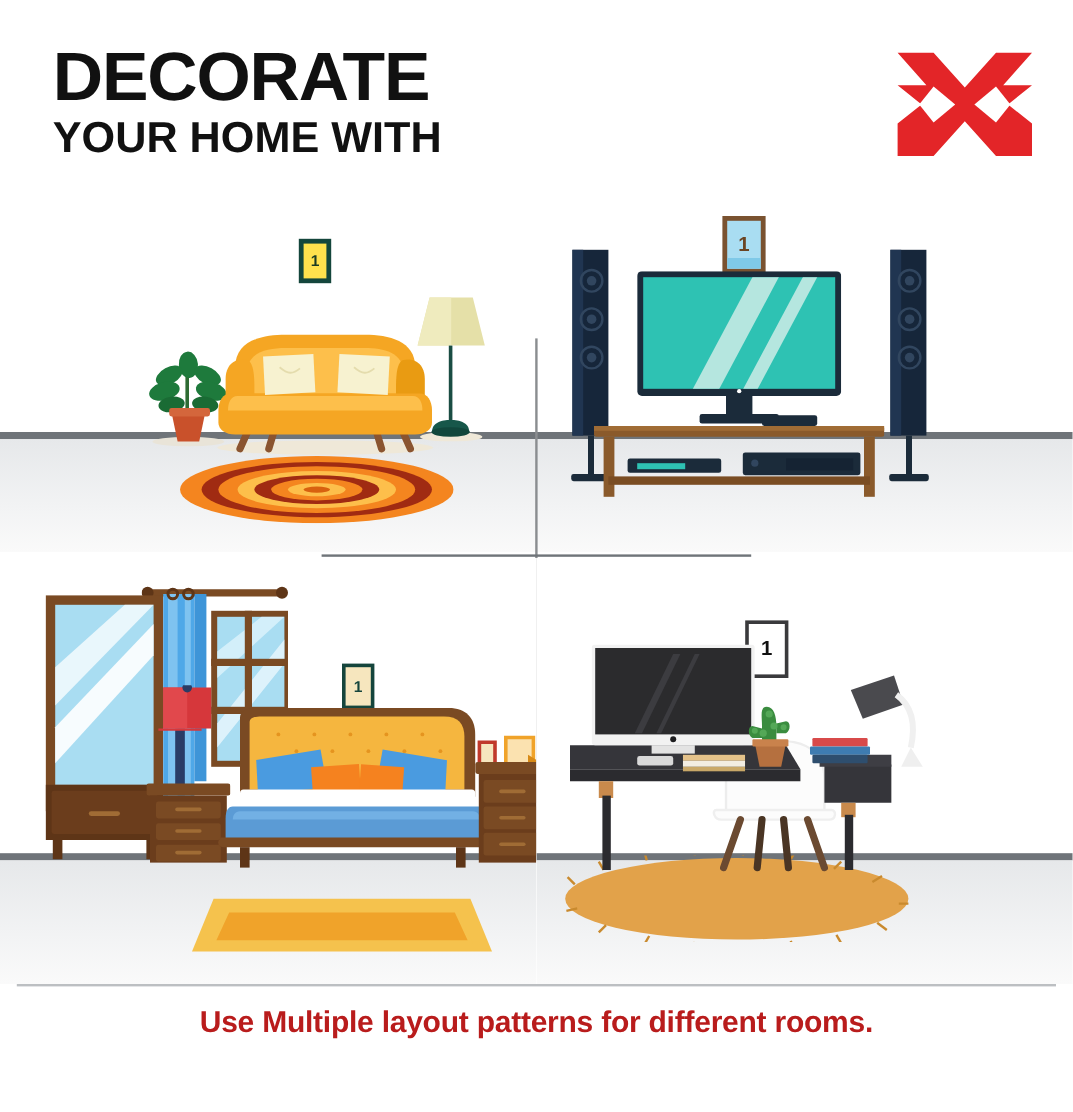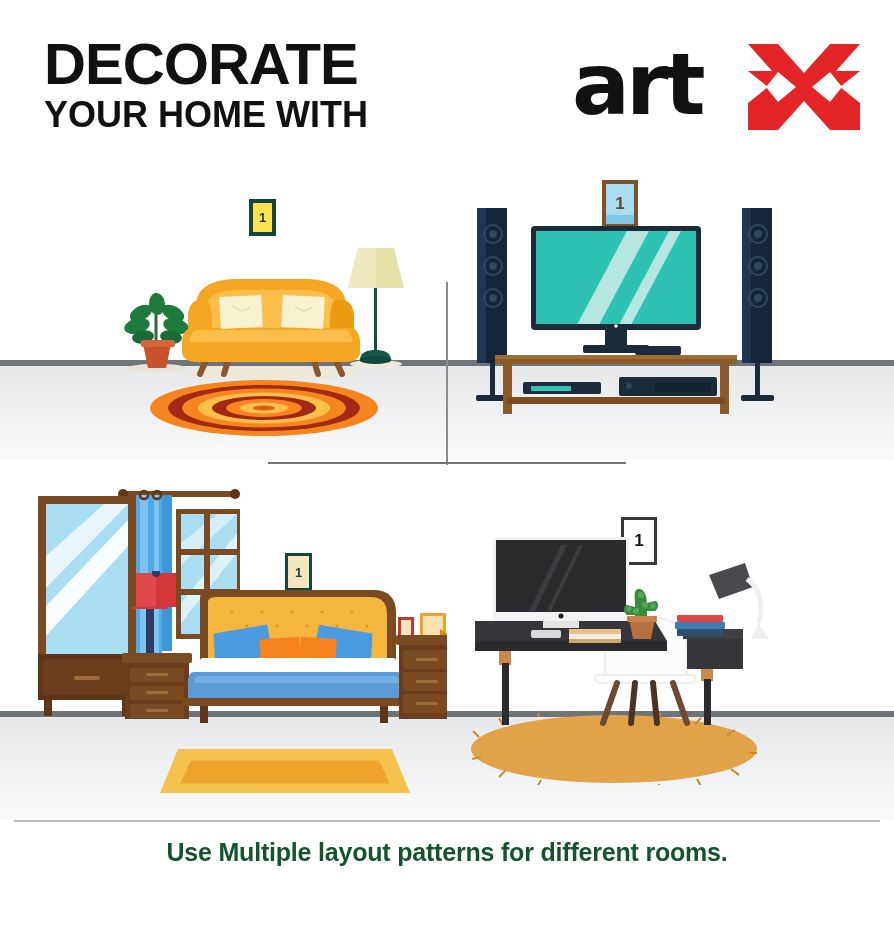--- a/index.html
+++ b/index.html
@@ -31,36 +31,35 @@
   .frame{position:absolute;display:flex;align-items:center;justify-content:center;box-sizing:border-box;}
   .frame .inner{width:100%;height:100%;display:flex;align-items:center;justify-content:center;
     font-weight:bold;box-sizing:border-box;position:relative;overflow:hidden;}
   .frame .num{position:relative;z-index:3;}
 
   
   .sh{position:absolute;}
 
   
   .caption{position:absolute;left:0;top:838px;width:894px;text-align:center;}
-  .caption span{font-size:25px;font-weight:bold;color:#14532d;letter-spacing:-0.2px;}
+  .caption span{font-size:25px;font-weight:bold;color:#b91c1c;letter-spacing:-0.2px;}
   .cap-rule{position:absolute;left:14px;top:820px;width:866px;height:2px;background:#bcbfc2;}
 </style>
 </head>
 <body>
 
 <div id="page">
 
   <div class="header">
     <div class="headline">
       <span class="l1">DECORATE</span>
       <span class="l2">YOUR HOME WITH</span>
     </div>
 
     <div class="logo">
-      <div class="art">art</div>
       <svg class="xmark" viewBox="0 0 120 90">
         <path d="M4,2 L34,2 L60,31 L86,2 L116,2 L92,29 L116,29 L96,45 L116,61 L116,88 L86,88 L60,59 L34,88 L4,88 L4,61 L24,45 L4,29 L28,29 Z" fill="#E32528"></path>
         <path d="M34,30 L52,45 L34,60 L22,45 Z" fill="#ffffff"></path>
         <path d="M86,30 L98,45 L86,60 L68,45 Z" fill="#ffffff"></path>
       </svg>
     </div>
   </div>
 
   <div class="panel" style="left:0;top:160px;width:447px;height:300px;">
     <div class="wall"></div>

